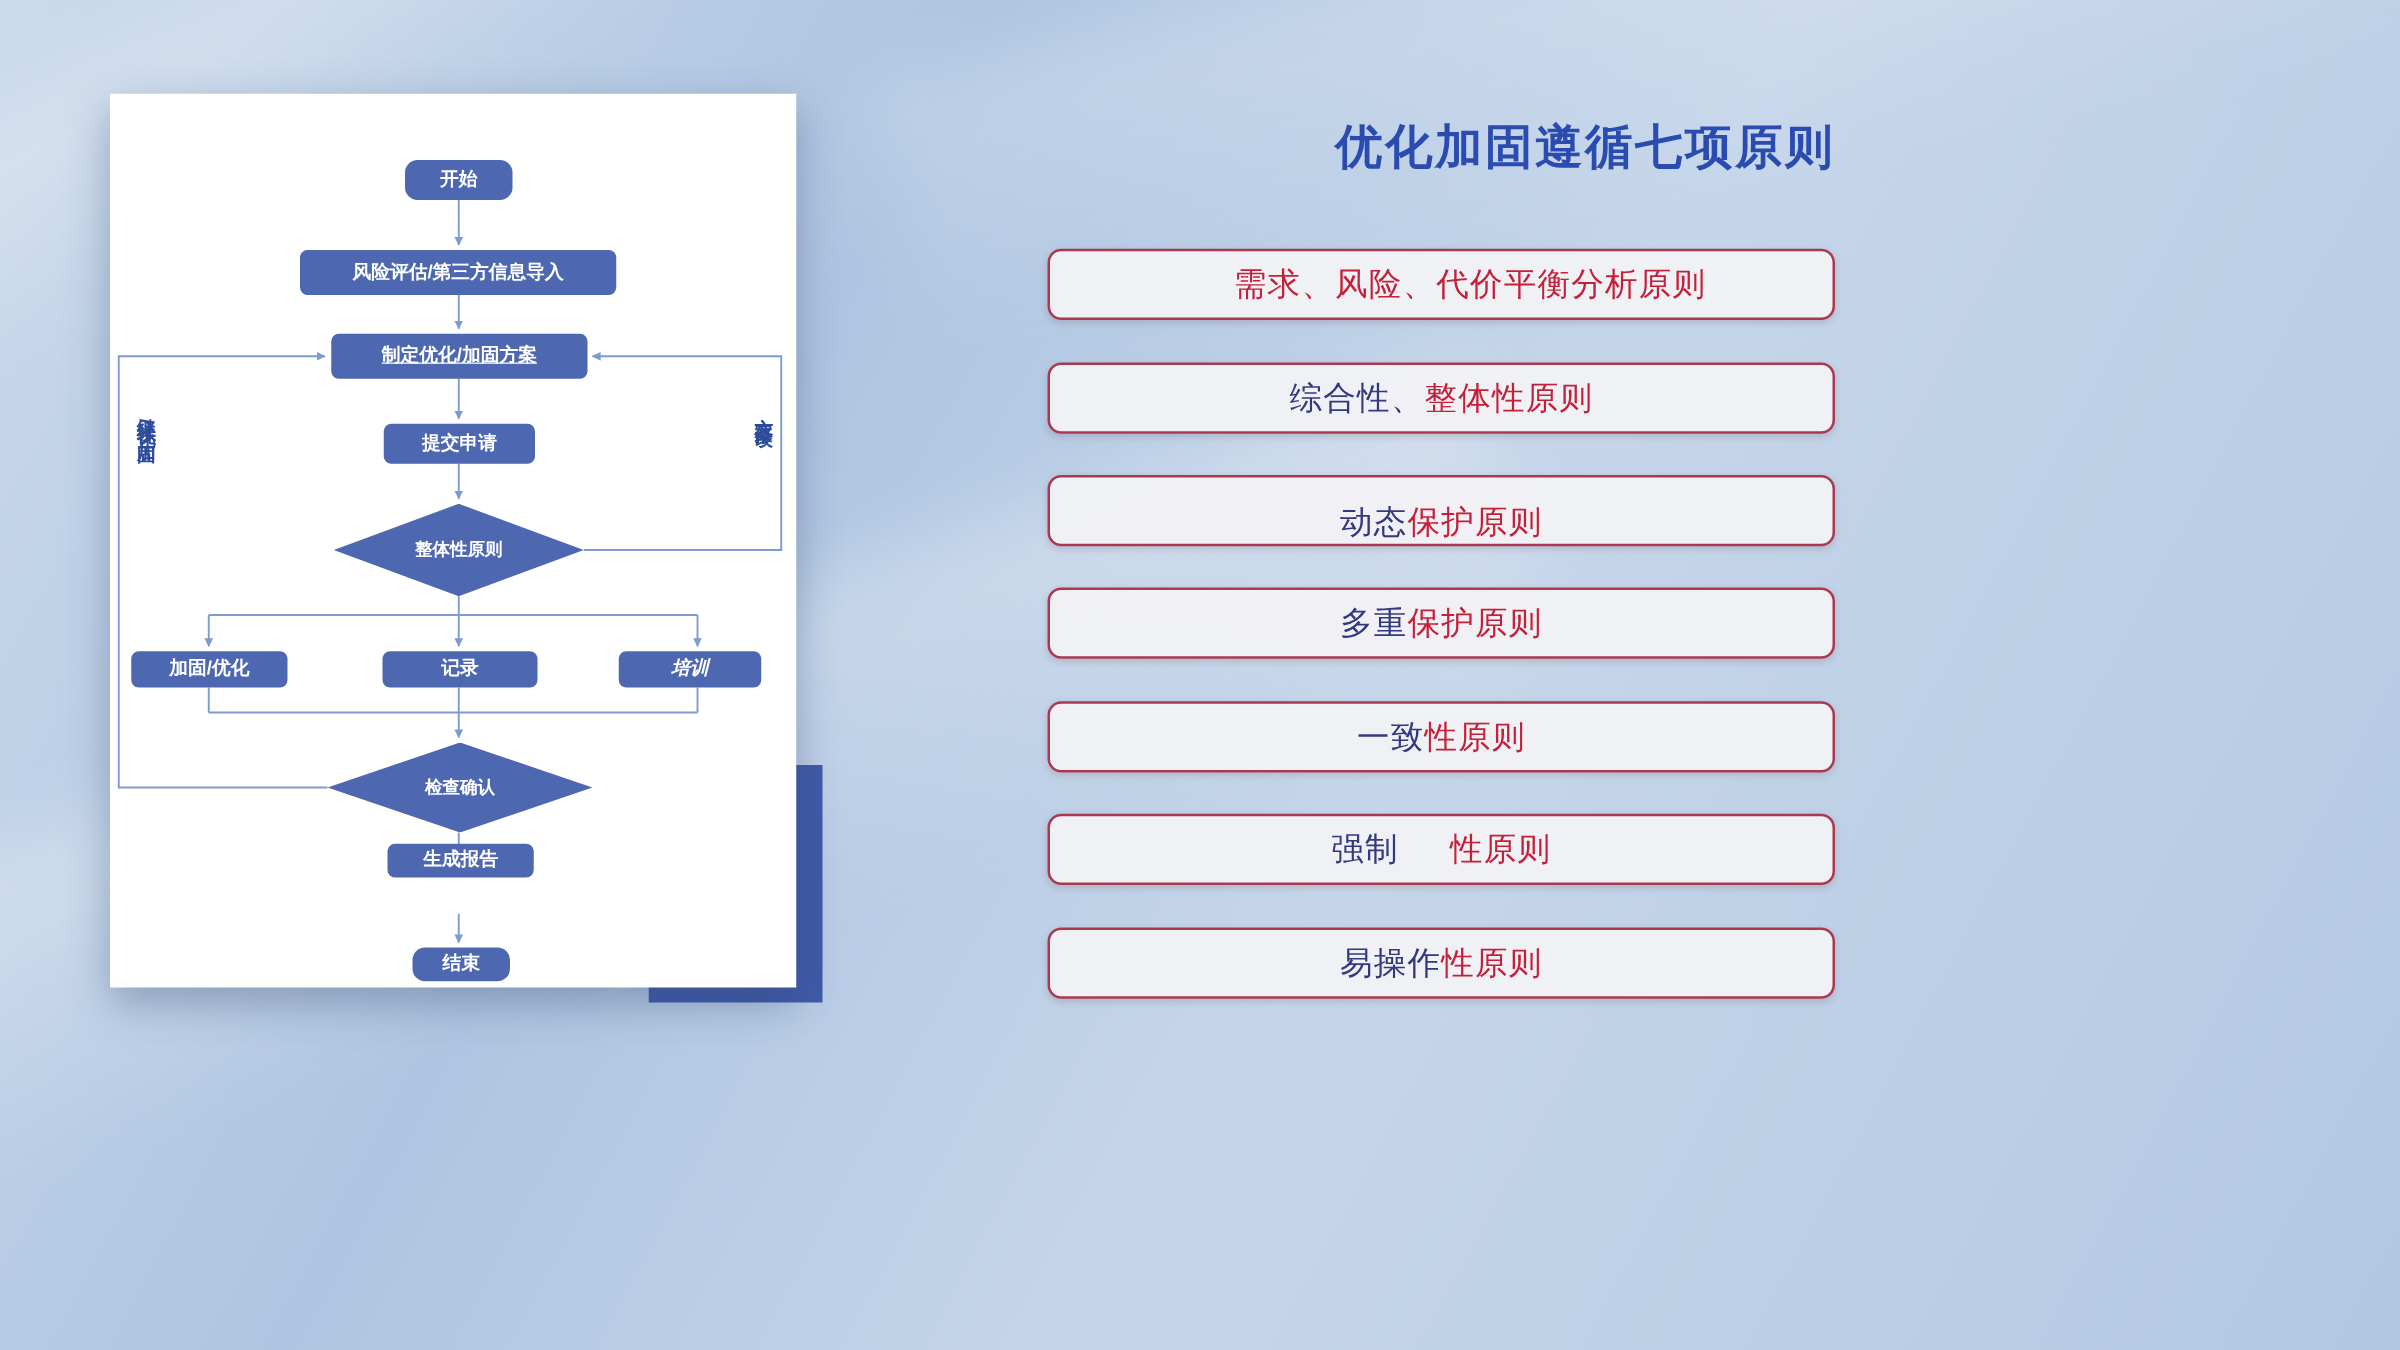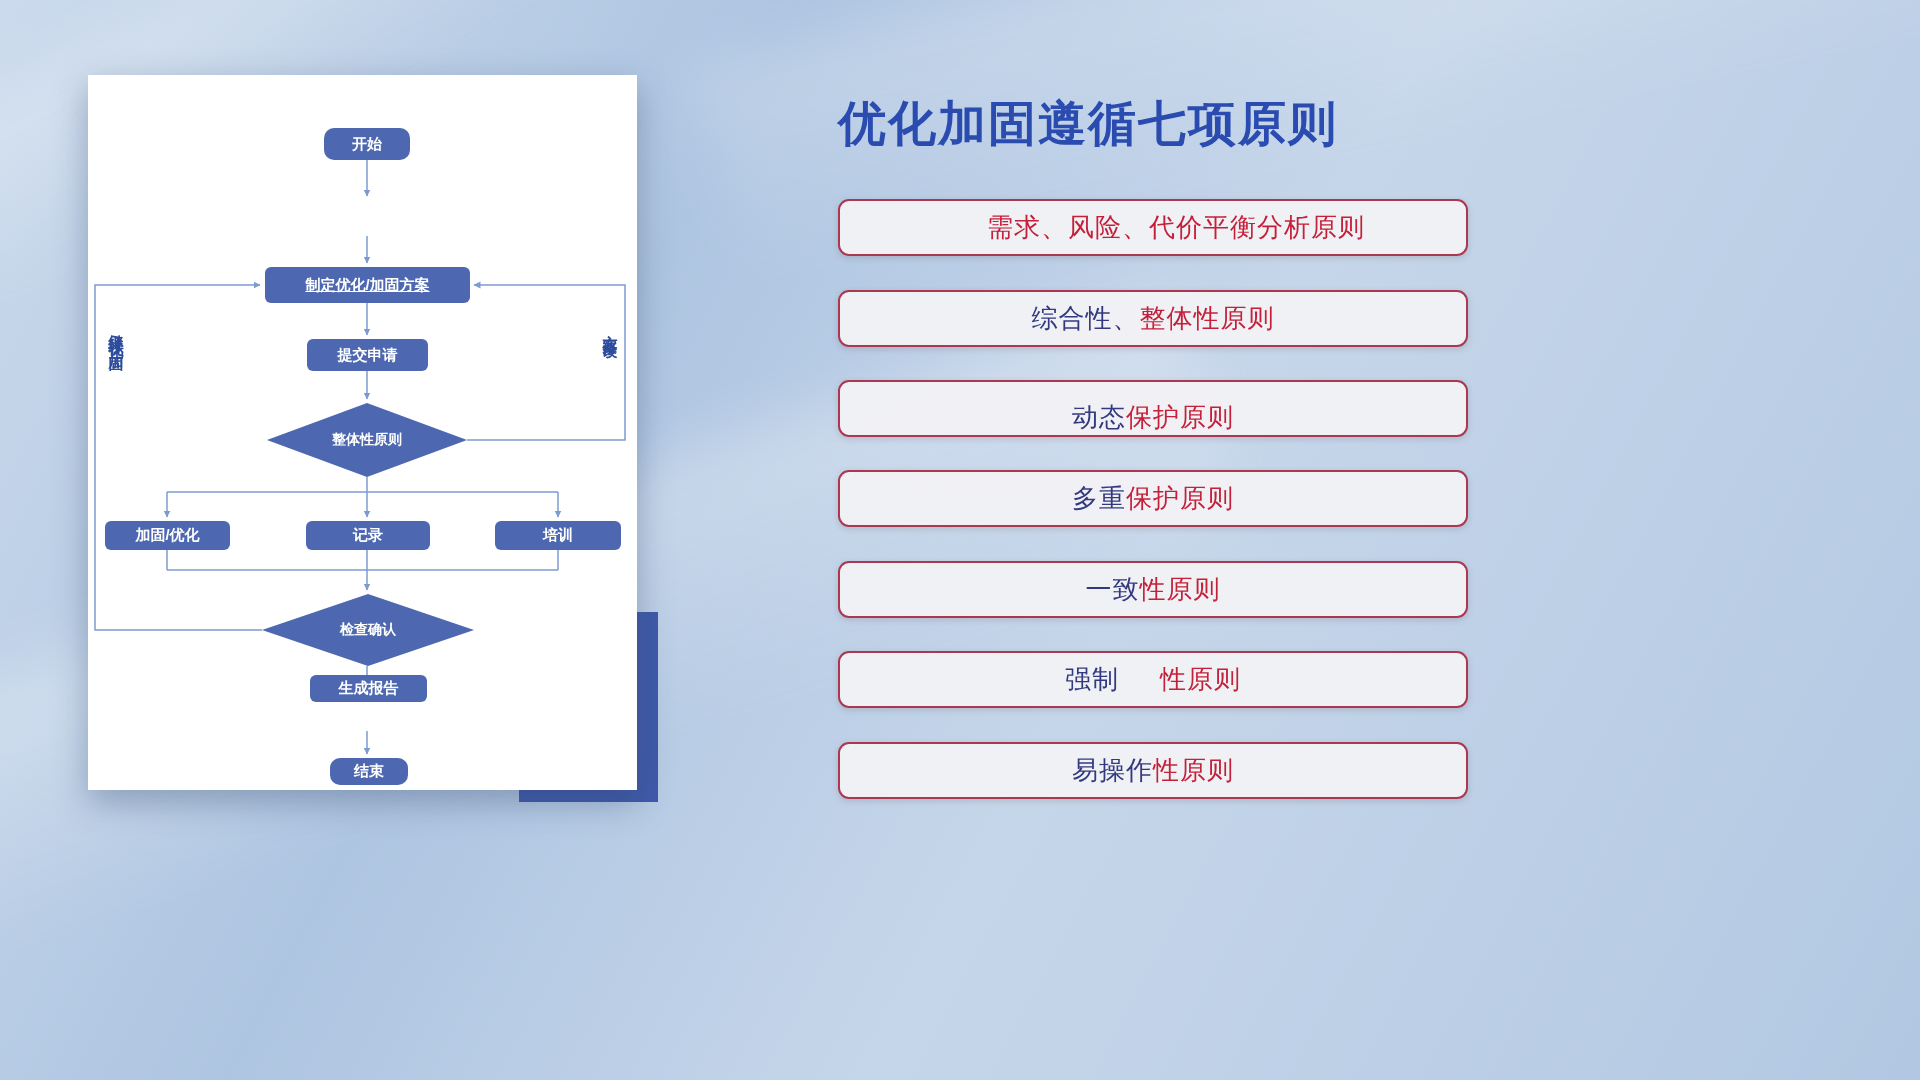--- a/index.html
+++ b/index.html
@@ -40,22 +40,22 @@
     display:flex;align-items:center;justify-content:center;font-size:15px;
     border-radius:6px;text-align:center;line-height:1.1;}
   .fnode.pill{border-radius:10px;}
   .fdiamond{position:absolute;background:var(--node-blue);color:#fff;font-weight:bold;
     display:flex;align-items:center;justify-content:center;font-size:14px;
     clip-path:polygon(50% 0,100% 50%,50% 100%,0 50%);text-align:center;}
   .vlabel{position:absolute;writing-mode:vertical-rl;color:var(--loop-label-blue);
     font-weight:bold;font-size:15px;letter-spacing:3px;}
 
   
-  .panel-title{position:absolute;left:838px;top:92px;width:630px;text-align:left;
-    font-size:48px;font-weight:bold;color:var(--title-navy);letter-spacing:2px;}
+  .panel-title{position:absolute;left:838px;top:92px;width:630px;text-align:right;
+    font-size:38px;font-weight:bold;color:var(--title-navy);letter-spacing:2px;}
   .principle{position:absolute;left:838px;width:630px;height:57px;
     border:2px solid var(--principle-border);border-radius:11px;
     background:rgba(242,242,245,.97);display:flex;align-items:center;justify-content:center;
     font-size:26px;letter-spacing:1px;box-shadow:0 2px 6px rgba(90,50,60,.18);}
   .t-navy{color:var(--principle-navy);}
   .t-red{color:var(--principle-red);}
 </style>
 </head>
 <body>
 
@@ -85,32 +85,33 @@
     <path class="ln" d="M79,495 L470,495"></path>
     <path class="ln" d="M279,475 L279,515" marker-end="url(#arr)"></path>
     <path class="ln" d="M279,591 L279,625" marker-end="url(#arr)"></path>
     <path class="ln" d="M279,656 L279,679" marker-end="url(#arr)"></path>
     <path class="ln" d="M174,555 L7,555 L7,210 L172,210" marker-end="url(#arr)"></path>
     <path class="ln" d="M379,365 L537,365 L537,210 L386,210" marker-end="url(#arr)"></path>
   </svg>
 
   <div class="fnode pill" style="left:236px;top:53px;width:86px;height:32px;">开始</div>
 
+  <div class="fnode" style="left:152px;top:125px;width:253px;height:36px;">风险评估/第三方信息导入</div>
 
   <div class="fnode" style="left:177px;top:192px;width:205px;height:36px;text-decoration:underline;">制定优化/加固方案</div>
 
   <div class="fnode" style="left:219px;top:264px;width:121px;height:32px;">提交申请</div>
 
   <div class="fdiamond" style="left:179px;top:328px;width:200px;height:74px;">整体性原则</div>
 
   <div class="fnode" style="left:17px;top:446px;width:125px;height:29px;">加固/优化</div>
 
   <div class="fnode" style="left:218px;top:446px;width:124px;height:29px;">记录</div>
 
-  <div class="fnode" style="left:407px;top:446px;width:126px;height:29px;">培训</div>
+  <div class="fnode" style="left:407px;top:446px;width:114px;height:29px;font-style:italic;">培训</div>
 
   <div class="fdiamond" style="left:174px;top:519px;width:212px;height:72px;">检查确认</div>
 
   <div class="fnode" style="left:222px;top:600px;width:117px;height:27px;text-align:center;">生成报告</div>
 
   <div class="fnode pill" style="left:242px;top:683px;width:78px;height:27px;">结束</div>
 
   <div class="vlabel" style="left:18px;top:248px;">继续优化/加固</div>
 
   <div class="vlabel" style="left:512px;top:247px;">方案修改</div>

